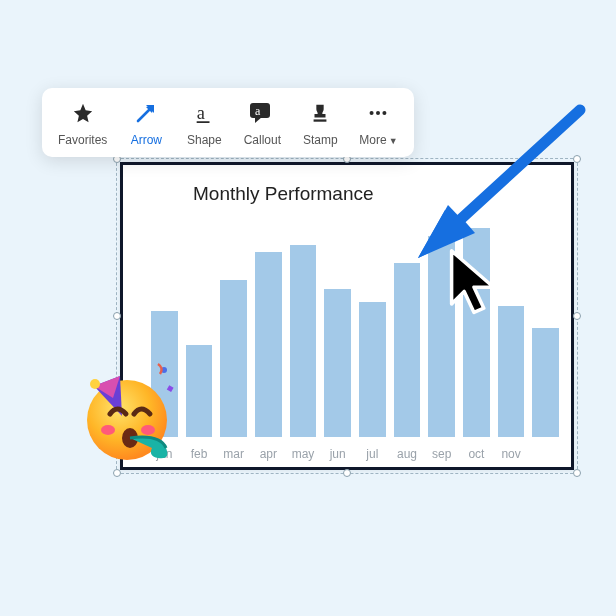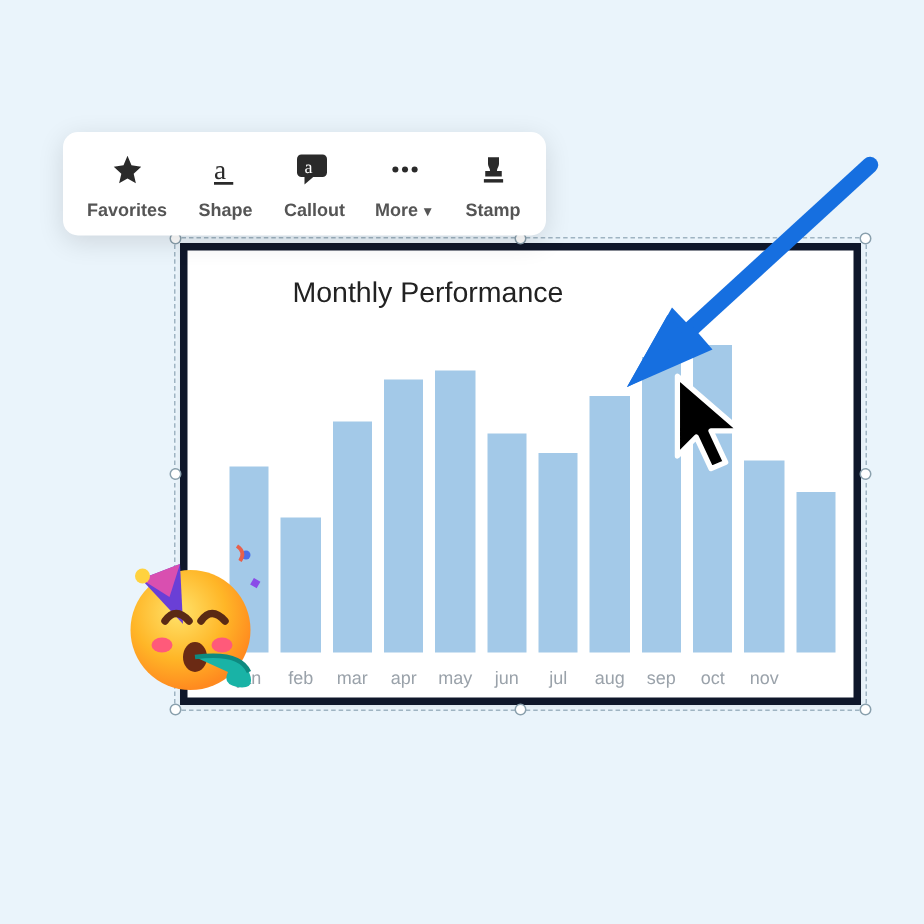--- a/index.html
+++ b/index.html
@@ -37,37 +37,37 @@
   .tool-icon {
     width: 26px;
     height: 26px;
     display: flex;
     align-items: center;
     justify-content: center;
   }
   .tool-label {
     font-size: 12px;
     color: #555;
-    font-weight: 700;
+    font-weight: 400;
   }
   .tool.active .tool-label { color: #166fe0; }
   .more-caret {
     font-size: 9px;
     margin-left: 2px;
   }
 
   
   .chart-card {
     position: absolute;
     top: 162px;
     left: 120px;
     width: 454px;
     height: 308px;
     background: #ffffff;
-    border: 5px solid #0f172a;
+    border: 3px solid #0f172a;
     box-shadow: 0 1px 4px rgba(0,0,0,0.06);
   }
   
   .selection-box {
     position: absolute;
     top: 158px;
     left: 116px;
     width: 462px;
     height: 316px;
     border: 1px dashed #9fb4c2;
@@ -167,20 +167,30 @@
 <div class="toolbar">
   <div class="tool">
     <div class="tool-icon">
       <svg width="22" height="22" viewBox="0 0 24 24">
           <path fill="#2a2a2a" d="M12 2l2.9 6.9L22 10l-5.5 5 1.6 7L12 18.5 5.9 22l1.6-7L2 10l7.1-1.1z"></path>
         </svg>
     </div>
     <span class="tool-label">Favorites</span>
   </div>
 
+  <div class="tool active">
+    <div class="tool-icon">
+      <svg width="24" height="24" viewBox="0 0 24 24">
+          <path fill="none" stroke="#166fe0" stroke-width="2.6" stroke-linecap="round" d="M4 20 L18 6"></path>
+          <path fill="#166fe0" d="M12 4 L20 4 L20 12 Z" transform="rotate(0 16 8)"></path>
+          <path fill="#166fe0" d="M20 4 L12 6 L18 12 Z"></path>
+        </svg>
+    </div>
+    <span class="tool-label">Arrow</span>
+  </div>
 
   <div class="tool">
     <div class="tool-icon">
       <svg width="22" height="22" viewBox="0 0 24 24">
           <text x="4" y="19" font-size="20" font-family="Georgia" fill="#2a2a2a">a</text>
           <line x1="4" y1="22" x2="18" y2="22" stroke="#2a2a2a" stroke-width="2"></line>
         </svg>
     </div>
     <span class="tool-label">Shape</span>
   </div>
@@ -193,36 +203,36 @@
           <text x="6" y="13" font-size="12" font-family="Georgia" fill="#fff">a</text>
         </svg>
     </div>
     <span class="tool-label">Callout</span>
   </div>
 
 
   <div class="tool">
     <div class="tool-icon">
       <svg width="22" height="22" viewBox="0 0 24 24">
+          <path fill="#2a2a2a" d="M8 3h8v5c0 2-1.5 3-1.5 5H18v4H6v-4h3.5C9.5 11 8 10 8 8V3z"></path>
+          <rect x="5" y="19" width="14" height="2.5" fill="#2a2a2a"></rect>
+        </svg>
+    </div>
+    <span class="tool-label">Stamp</span>
+  </div>
+
+  <div class="tool">
+    <div class="tool-icon">
+      <svg width="22" height="22" viewBox="0 0 24 24">
           <circle cx="5" cy="12" r="2.2" fill="#2a2a2a"></circle>
           <circle cx="12" cy="12" r="2.2" fill="#2a2a2a"></circle>
           <circle cx="19" cy="12" r="2.2" fill="#2a2a2a"></circle>
         </svg>
     </div>
     <span class="tool-label"><span>More</span><span class="more-caret">▼</span></span>
-  </div>
-
-  <div class="tool">
-    <div class="tool-icon">
-      <svg width="22" height="22" viewBox="0 0 24 24">
-          <path fill="#2a2a2a" d="M8 3h8v5c0 2-1.5 3-1.5 5H18v4H6v-4h3.5C9.5 11 8 10 8 8V3z"></path>
-          <rect x="5" y="19" width="14" height="2.5" fill="#2a2a2a"></rect>
-        </svg>
-    </div>
-    <span class="tool-label">Stamp</span>
   </div>
 </div>
 
 <div class="selection-box">
   <div class="handle h-tl"></div>
   <div class="handle h-tm"></div>
   <div class="handle h-tr"></div>
   <div class="handle h-ml"></div>
   <div class="handle h-mr"></div>
   <div class="handle h-bl"></div>

